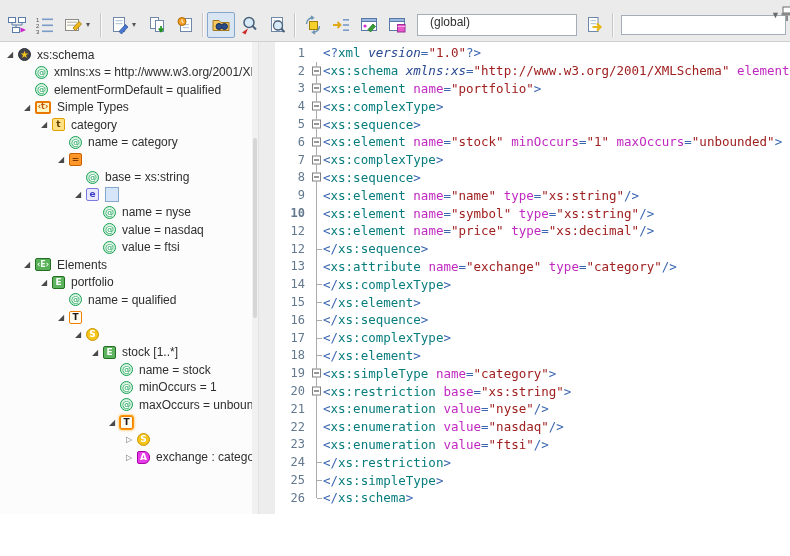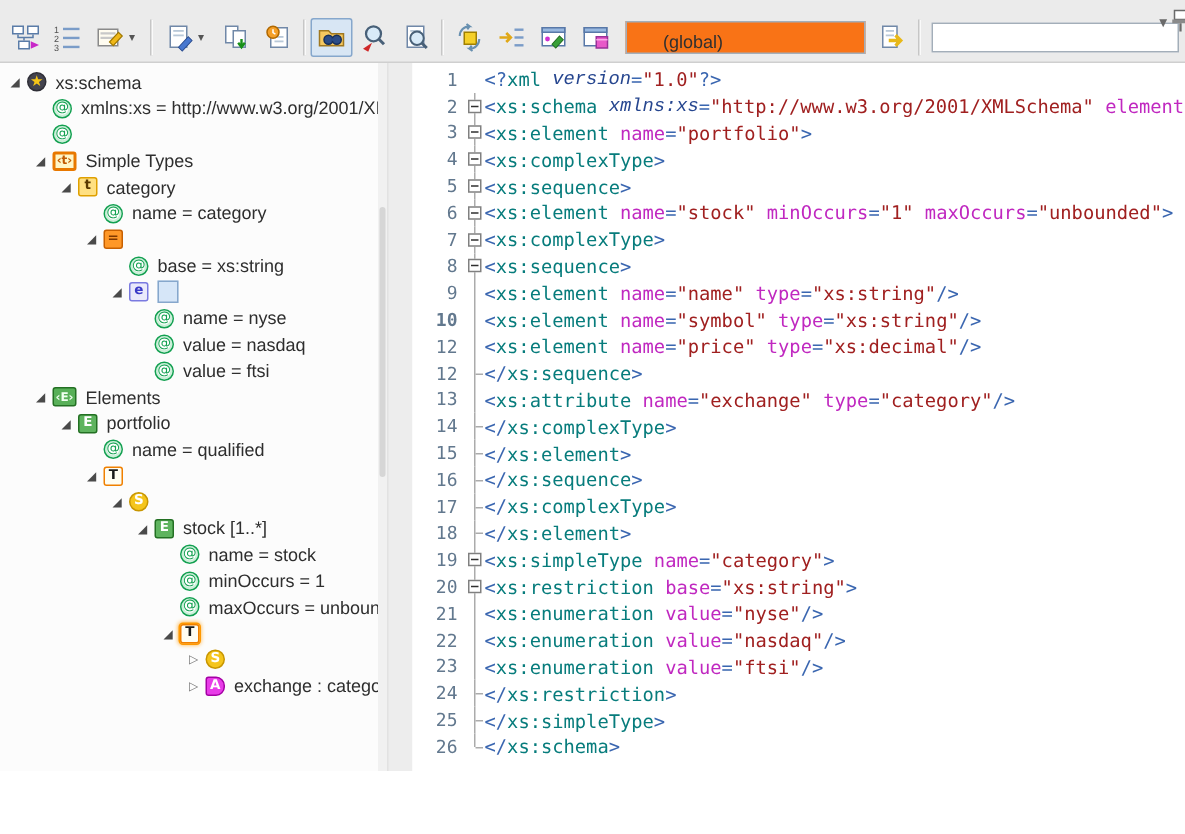--- a/index.html
+++ b/index.html
@@ -13,22 +13,22 @@
   .chev{font-size:9px;color:#6A6A6A;cursor:default;}
   .pin{position:absolute;top:6px;right:-5px;}
   
   .tbar{background:#EBEBEB;height:33px;display:flex;align-items:center;padding:0 3px;
         border-bottom:1px solid #CFCFCF;}
   .tbtn{width:26px;height:24px;display:flex;align-items:center;justify-content:center;
         border:1px solid transparent;border-radius:2px;flex:none;}
   .tbtn.pressed{background:#D8E6F4;border:1px solid #86A7CC;}
   .caret{font-size:8px;color:#555;width:9px;text-align:center;flex:none;}
   .tsep{width:1px;height:24px;background:#C6C6C6;border-right:1px solid #FAFAFA;margin:0 3px;flex:none;}
-  .combo{width:165px;height:20px;border:1px solid #A3AEB9;background:#f97316;font-size:12px;
-         color:#303030;display:flex;align-items:flex-end;padding-left:24px;margin:0 4px 0 6px;}
+  .combo{width:165px;height:20px;border:1px solid #A3AEB9;background:#ffffff;font-size:12px;
+         color:#303030;display:flex;align-items:flex-start;padding-left:12px;margin:0 4px 0 6px;}
   .searchbox{flex:1;height:18px;border:1px solid #A3AEB9;background:#fff;font-size:12px;
          margin:0 1px 0 4px;padding:0 4px;outline:none;font-family:"Liberation Sans",sans-serif;}
   
   .content{display:flex;height:472px;}
   .tree{width:252px;background:#FCFCFC;overflow:hidden;padding-top:4px;flex:none;}
   .trow{height:17.5px;display:flex;align-items:center;font-size:12px;color:#2E2E2E;white-space:nowrap;}
   .tpad{flex:none;}
   .exp{width:16px;flex:none;text-align:center;color:#4A4A4A;font-size:8px;
        font-family:"DejaVu Sans",sans-serif;}
   .exp.closed{color:#737373;}
@@ -57,21 +57,21 @@
   .crow{height:17.8px;display:flex;align-items:stretch;}
   .lnum{width:30px;text-align:right;padding-right:5px;font-size:12px;flex:none;
         display:flex;align-items:center;justify-content:flex-end;}
   .gut{width:13px;position:relative;flex:none;}
   .vline{position:absolute;left:6px;top:0;bottom:0;width:1px;background:#ABABAB;}
   .fbox{position:absolute;left:2px;top:50%;transform:translateY(-50%);width:9px;height:9px;
         background:#fff;border:1px solid #808080;box-sizing:border-box;}
   .fminus{position:absolute;left:1px;top:3px;width:5px;height:1px;background:#303030;}
   .hbar{position:absolute;left:7px;top:50%;width:5px;height:1px;background:#ABABAB;}
   .ctext{white-space:pre;font-size:12.5px;display:flex;align-items:center;}
-  .tk-ns{font-style:italic;font-family:Liberation Mono, monospace;}
+  .tk-ns{font-style:italic;}
 </style>
 </head>
 <body>
 
 <div id="app">
 
   <div class="hdr">
     <div class="hdr-right">
       <span class="chev">▼</span>
     </div>
@@ -219,20 +219,21 @@
         <div class="trow">
           <span class="tpad" style="width: 19px;"></span>
           <span class="exp"></span>
           <span class="ti ti-attr">@</span>
           <span class="tlabel">xmlns:xs = http://www.w3.org/2001/XMLSchema</span>
         </div>
         <div class="trow">
           <span class="tpad" style="width: 19px;"></span>
           <span class="exp"></span>
           <span class="ti ti-attr">@</span>
+          <span class="tlabel">elementFormDefault = qualified</span>
         </div>
         <div class="trow">
           <span class="tpad" style="width: 19px;"></span>
           <span class="exp">◢</span>
           <span class="ti ti-groupT">‹t›</span>
           <span class="tlabel">Simple Types</span>
         </div>
         <div class="trow">
           <span class="tpad" style="width: 36px;"></span>
           <span class="exp">◢</span>

